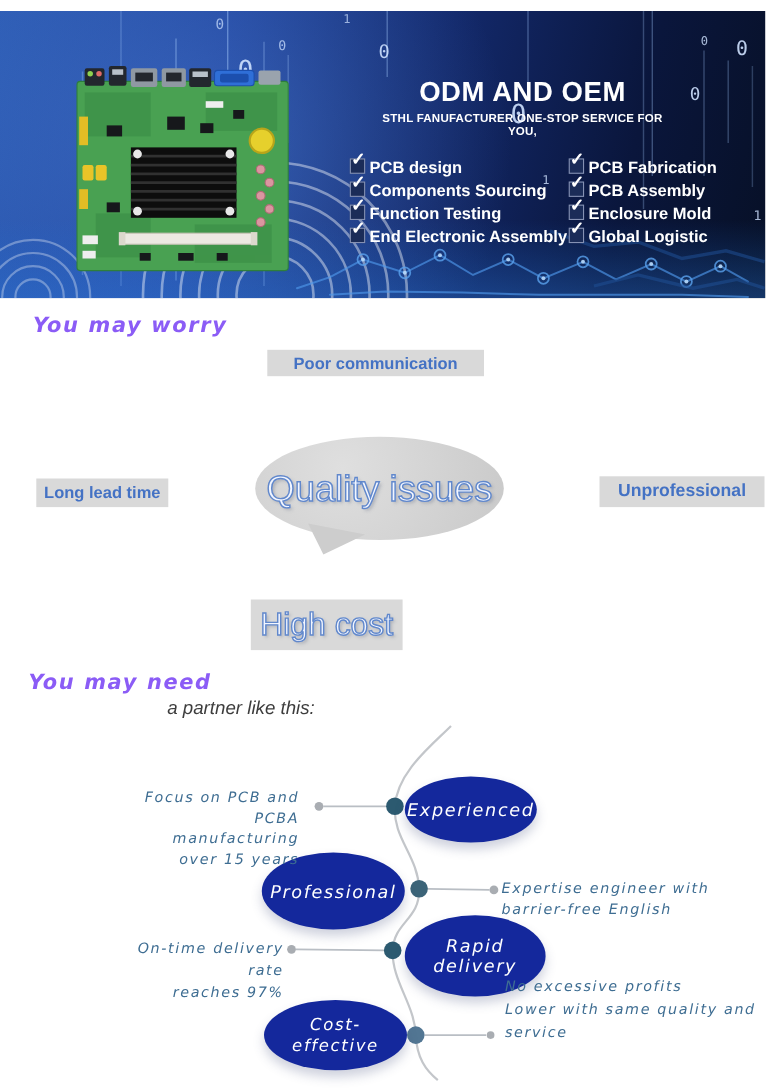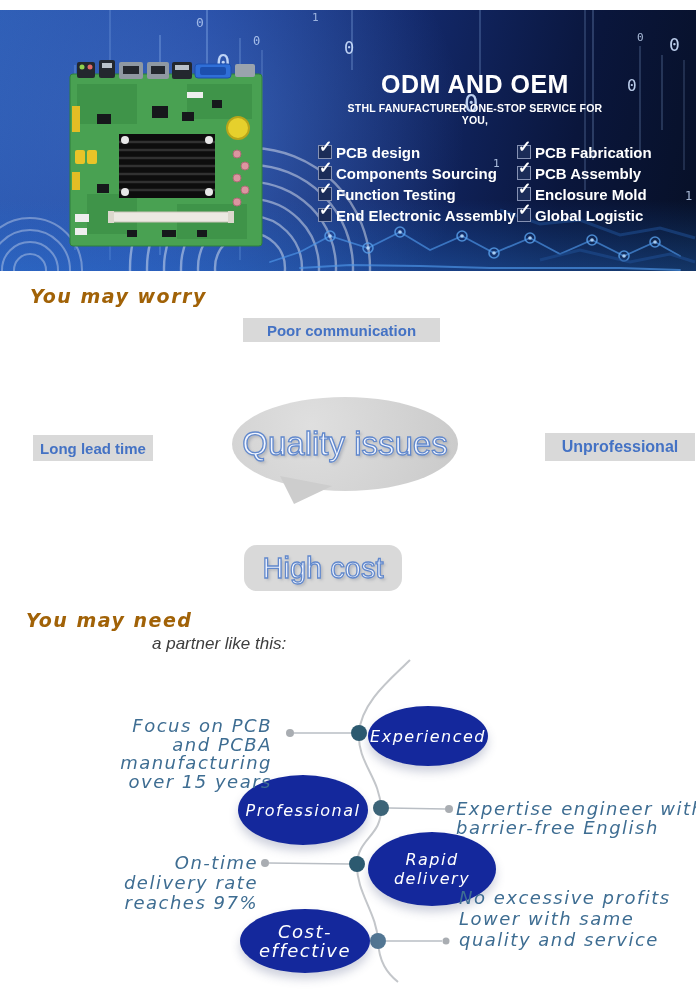--- a/index.html
+++ b/index.html
@@ -37,52 +37,52 @@
   .svc-left{left:318px;}
   .svc-right{left:517px;}
   .svc-col li{height:21px;line-height:21px;color:#ffffff;font-size:15px;font-weight:bold;white-space:nowrap;}
   .chk{position:relative;display:inline-block;width:12px;height:12px;background:#1b2c58;
        border:1px solid rgba(220,230,255,.55);margin-right:4px;vertical-align:-1px;}
   .chk i{position:absolute;left:0px;top:-7px;font-style:normal;color:#ffffff;
          font-size:16px;font-weight:bold;line-height:16px;}
 
   
   .hand{font-family:"DejaVu Sans",sans-serif;font-style:italic;letter-spacing:1.5px;}
-  .heading{color:#a16207;font-size:19px;font-weight:600;}
+  .heading{color:#8b5cf6;font-size:19px;font-weight:600;}
 
   
   .gray-box{background:#d9d9d9;color:#4472c4;font-weight:bold;text-align:center;
             display:flex;align-items:center;justify-content:center;}
   .worry-heading{left:30px;top:285px;}
   .box-poor{left:243px;top:318px;width:197px;height:24px;font-size:15px;}
   .box-long{left:33px;top:435px;width:120px;height:26px;font-size:15px;}
   .box-unprof{left:545px;top:433px;width:150px;height:28px;font-size:16px;}
-  .box-high{left:244px;top:545px;width:158px;height:46px;border-radius:13px;}
+  .box-high{left:228px;top:545px;width:138px;height:46px;}
   .outline-text{color:#f2f6ff;-webkit-text-stroke:1.3px #6188cc;
                 text-shadow:2px 2px 3px rgba(110,120,140,.45);font-weight:400;}
   .high-text{font-size:29px;}
   .bubble{left:232px;top:397px;width:226px;height:94px;border-radius:50%;
           background:radial-gradient(circle at 35% 30%, #dfdfdf, #c9c9c9);
           display:flex;align-items:center;justify-content:center;}
   .bubble-text{font-size:33px;white-space:nowrap;}
 
   
   .need-heading{left:26px;top:609px;}
   .partner-sub{left:152px;top:634px;font-size:17px;font-style:italic;color:#3d3d3d;font-weight:500;}
   .diagram{left:0;top:650px;}
   .node{position:absolute;border-radius:50%;background:#14289c;color:#ffffff;
         display:flex;flex-direction:column;align-items:center;justify-content:center;
         text-align:center;box-shadow:0 6px 10px rgba(60,70,120,.25);}
   .node span{display:block;font-size:16px;line-height:19px;}
   .node-exp{left:368px;top:706px;width:120px;height:60px;}
   .node-prof{left:238px;top:775px;width:130px;height:70px;}
   .node-rapid{left:368px;top:832px;width:128px;height:74px;}
   .node-cost{left:240px;top:909px;width:130px;height:64px;}
-  .node-cost span{font-size:18px;}
-  .note{position:absolute;color:#3e6d92;font-size:18px;line-height:18.5px;}
+  .node-cost span{font-size:15px;}
+  .note{position:absolute;color:#3e6d92;font-size:13px;line-height:18.5px;}
   .note-1{left:96px;top:717px;width:176px;text-align:right;}
   .note-2{left:456px;top:800px;width:250px;}
   .note-3{left:110px;top:853px;width:148px;text-align:right;line-height:20px;}
   .note-4{left:459px;top:887px;width:235px;line-height:21px;}
 </style>
 </head>
 <body>
 
 <div class="page">
 

